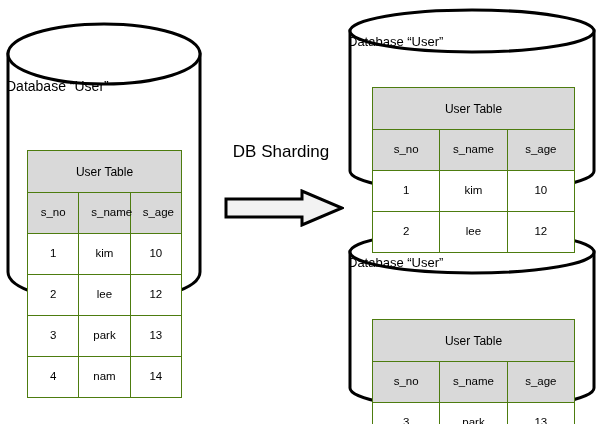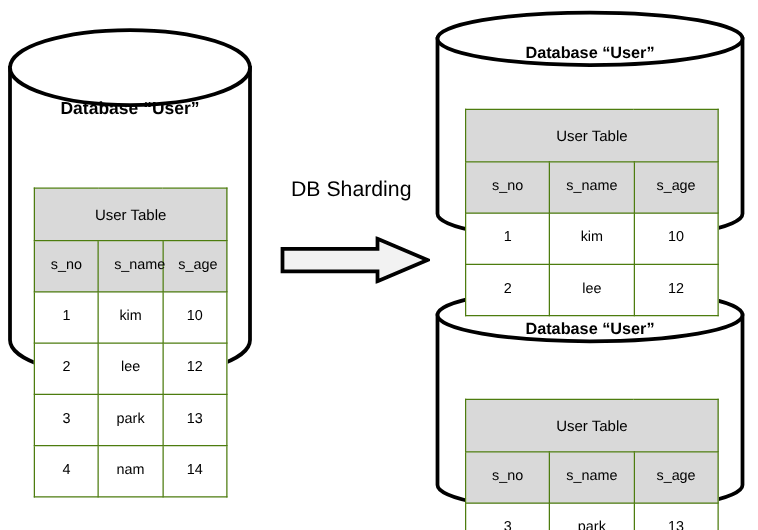--- a/index.html
+++ b/index.html
@@ -31,24 +31,23 @@
     position: absolute;
     left: 0; top: 0;
     width: 100%;
     height: 100%;
     overflow: visible;
   }
   .db-title {
     position: absolute;
     left: 0;
     width: 100%;
-    text-align: center;
+    text-align: left;
     z-index: 3;
     white-space: nowrap;
-    font-weight: bold;
   }
 
   
   .db-table {
     position: absolute;
     z-index: 3;
     border-collapse: collapse;
     table-layout: fixed;
     background: #ffffff;
   }

